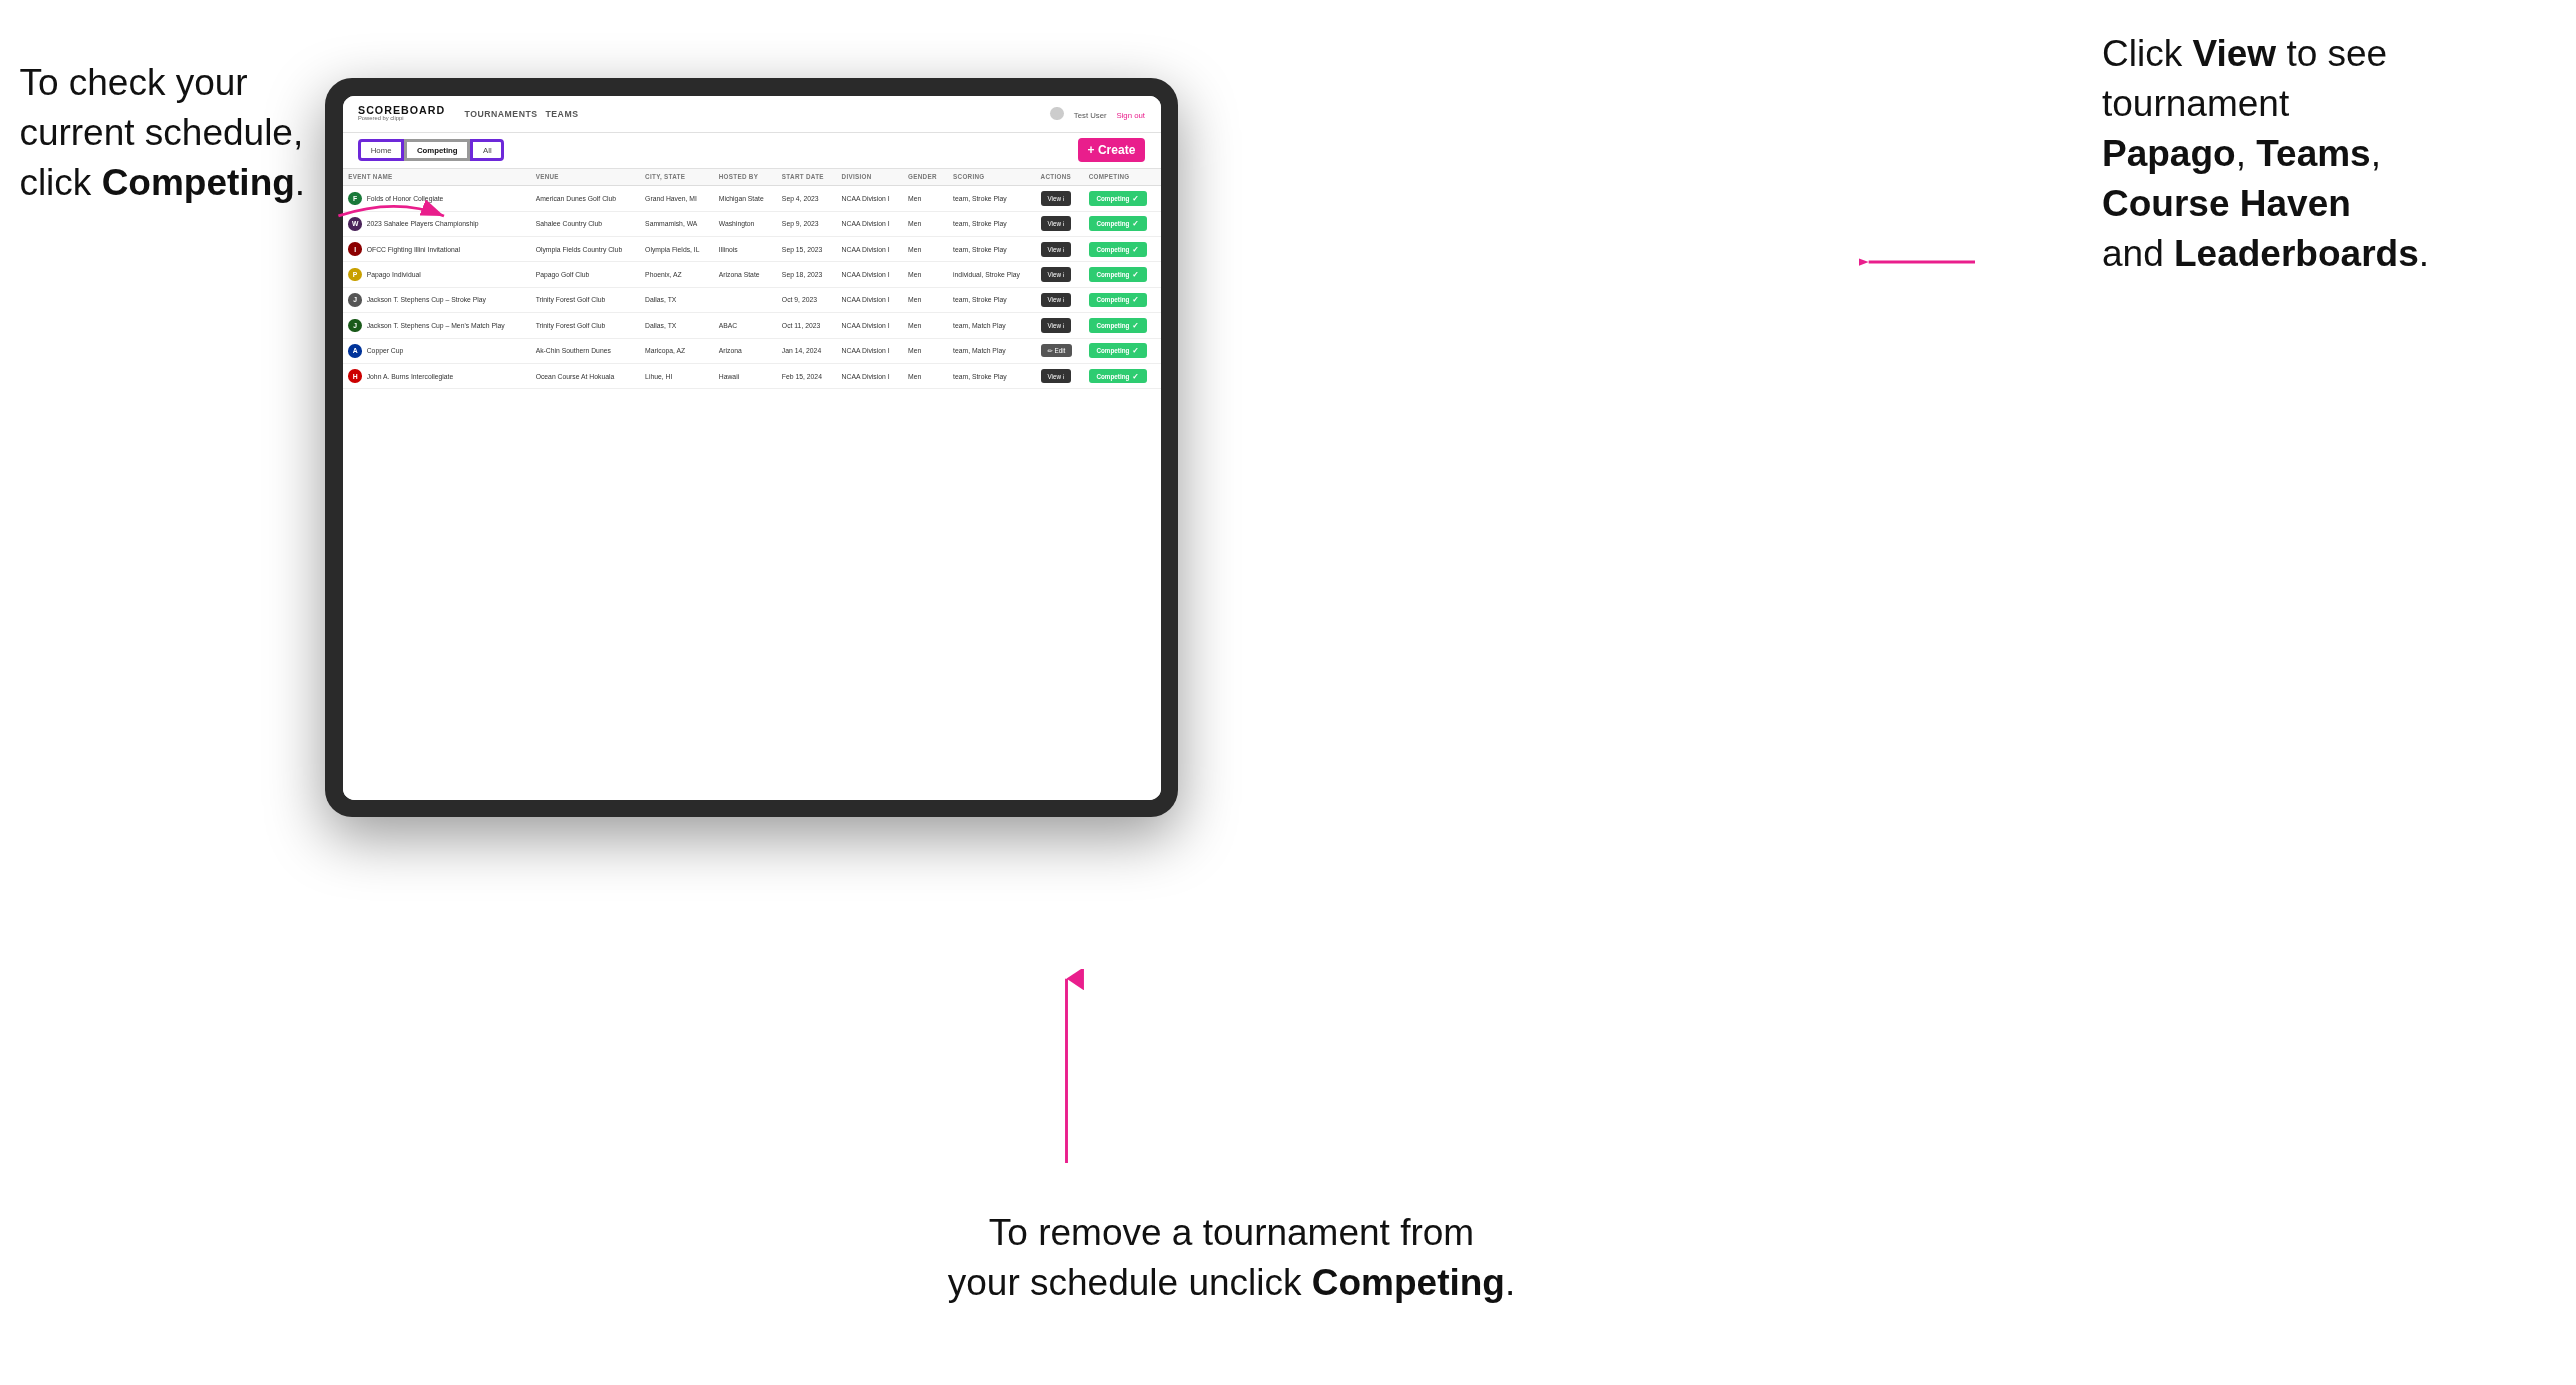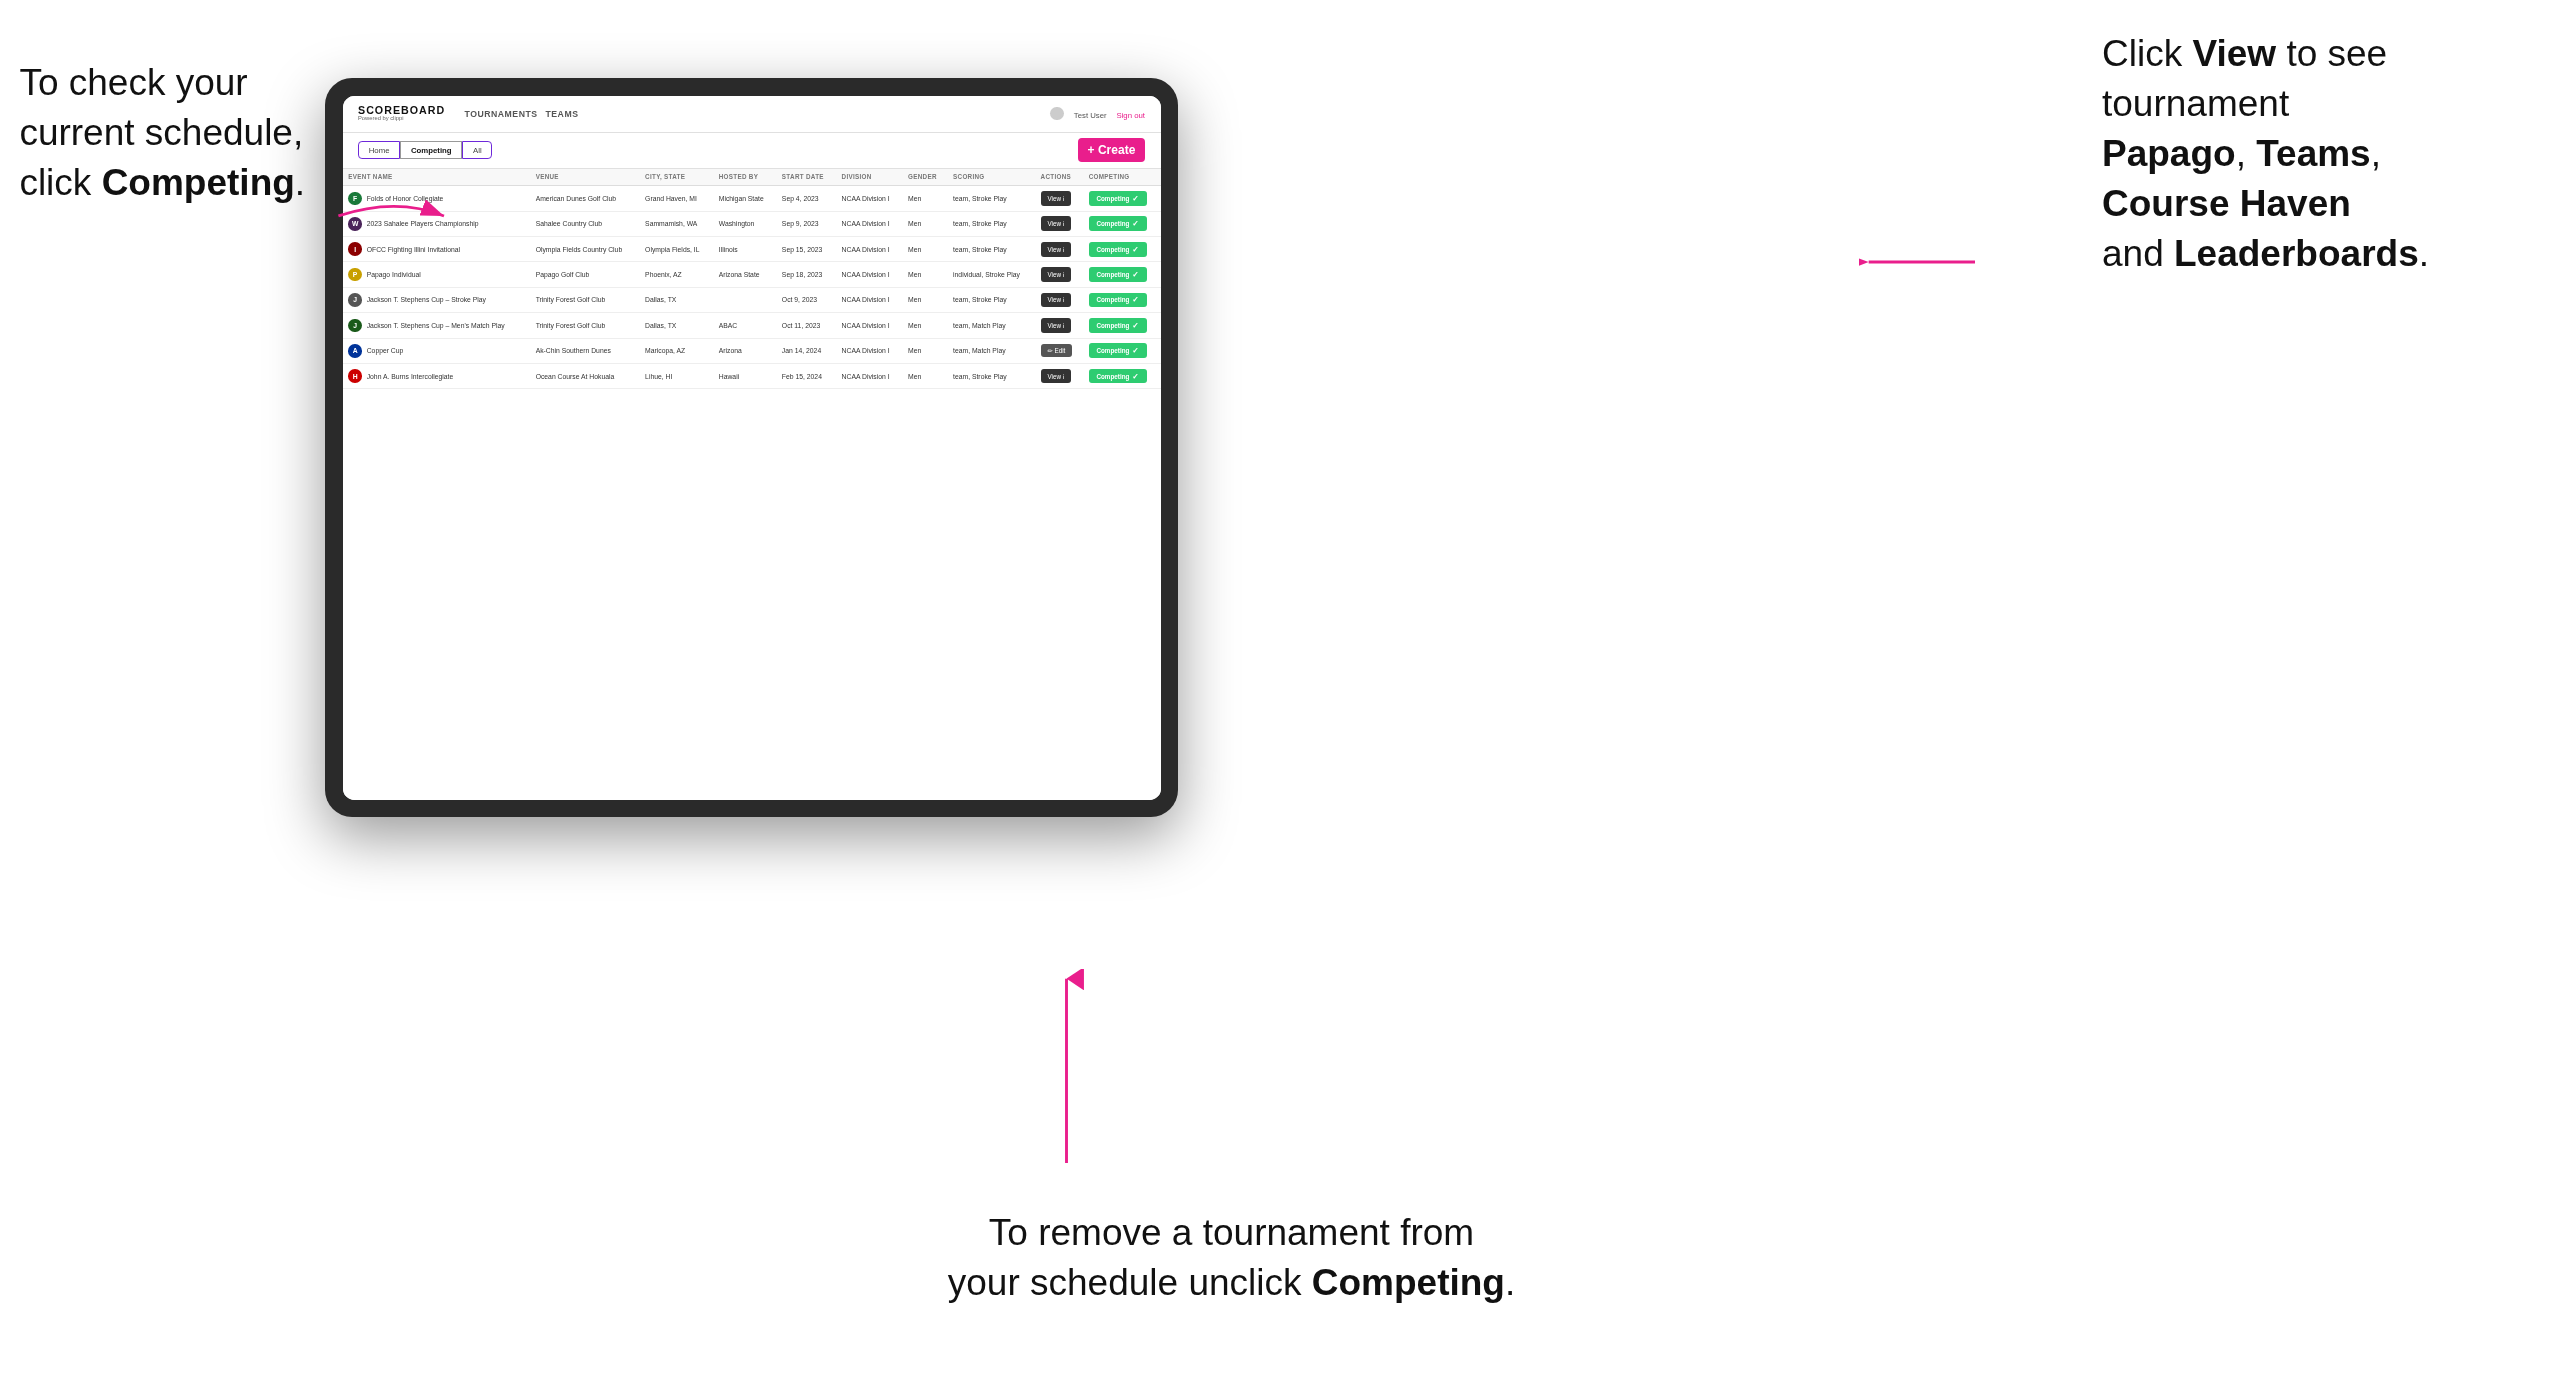--- a/index.html
+++ b/index.html
@@ -130,21 +130,21 @@
       border-bottom: 1px solid #e0e0e0;
       flex-shrink: 0;
     }
     .filter-tabs {
       display: flex;
       gap: 0;
     }
     .filter-tab {
       padding: 3.9px 9.7px;
       font-size: 7.8px;
-      border: 1px solid #6d28d9;
+      border: 3px solid #6d28d9;
       background: #fff;
       cursor: pointer;
       color: #444;
     }
     .filter-tab:first-child { border-radius: 3.9px 0 0 3.9px; }
     .filter-tab:last-child { border-radius: 0 3.9px 3.9px 0; }
     .filter-tab.active {
       background: #fff;
       border-color: #999;
       font-weight: 600;

